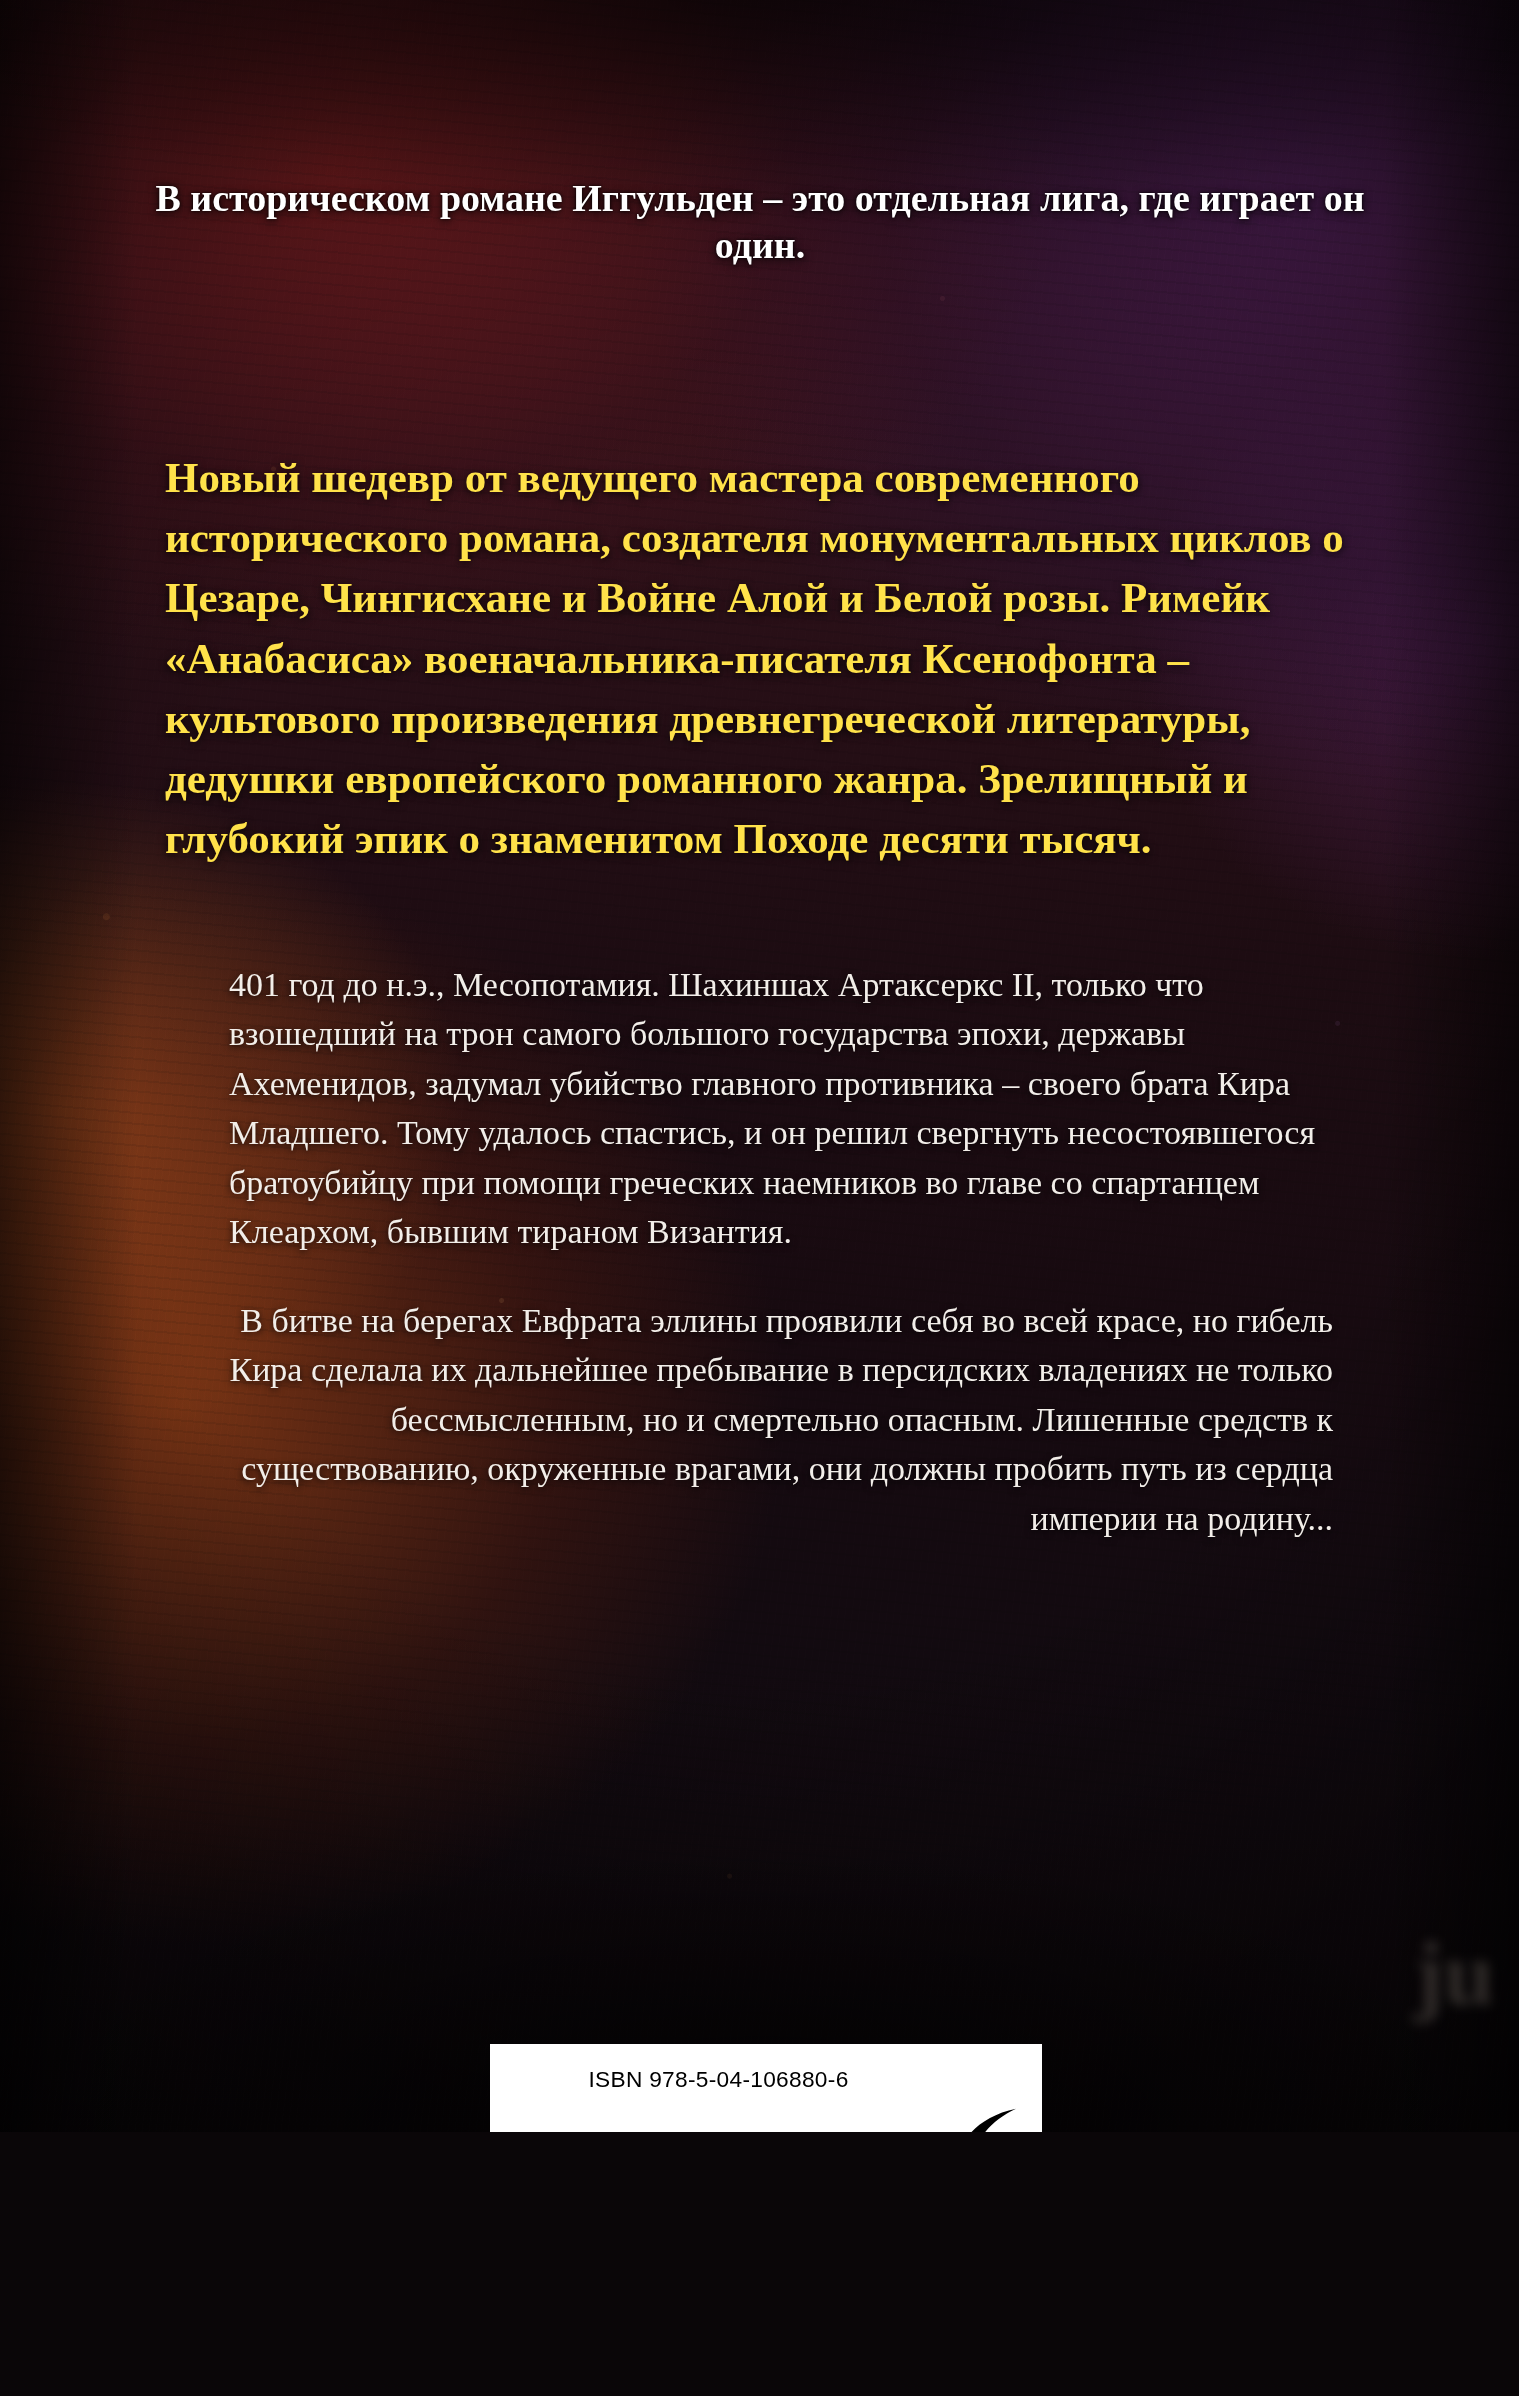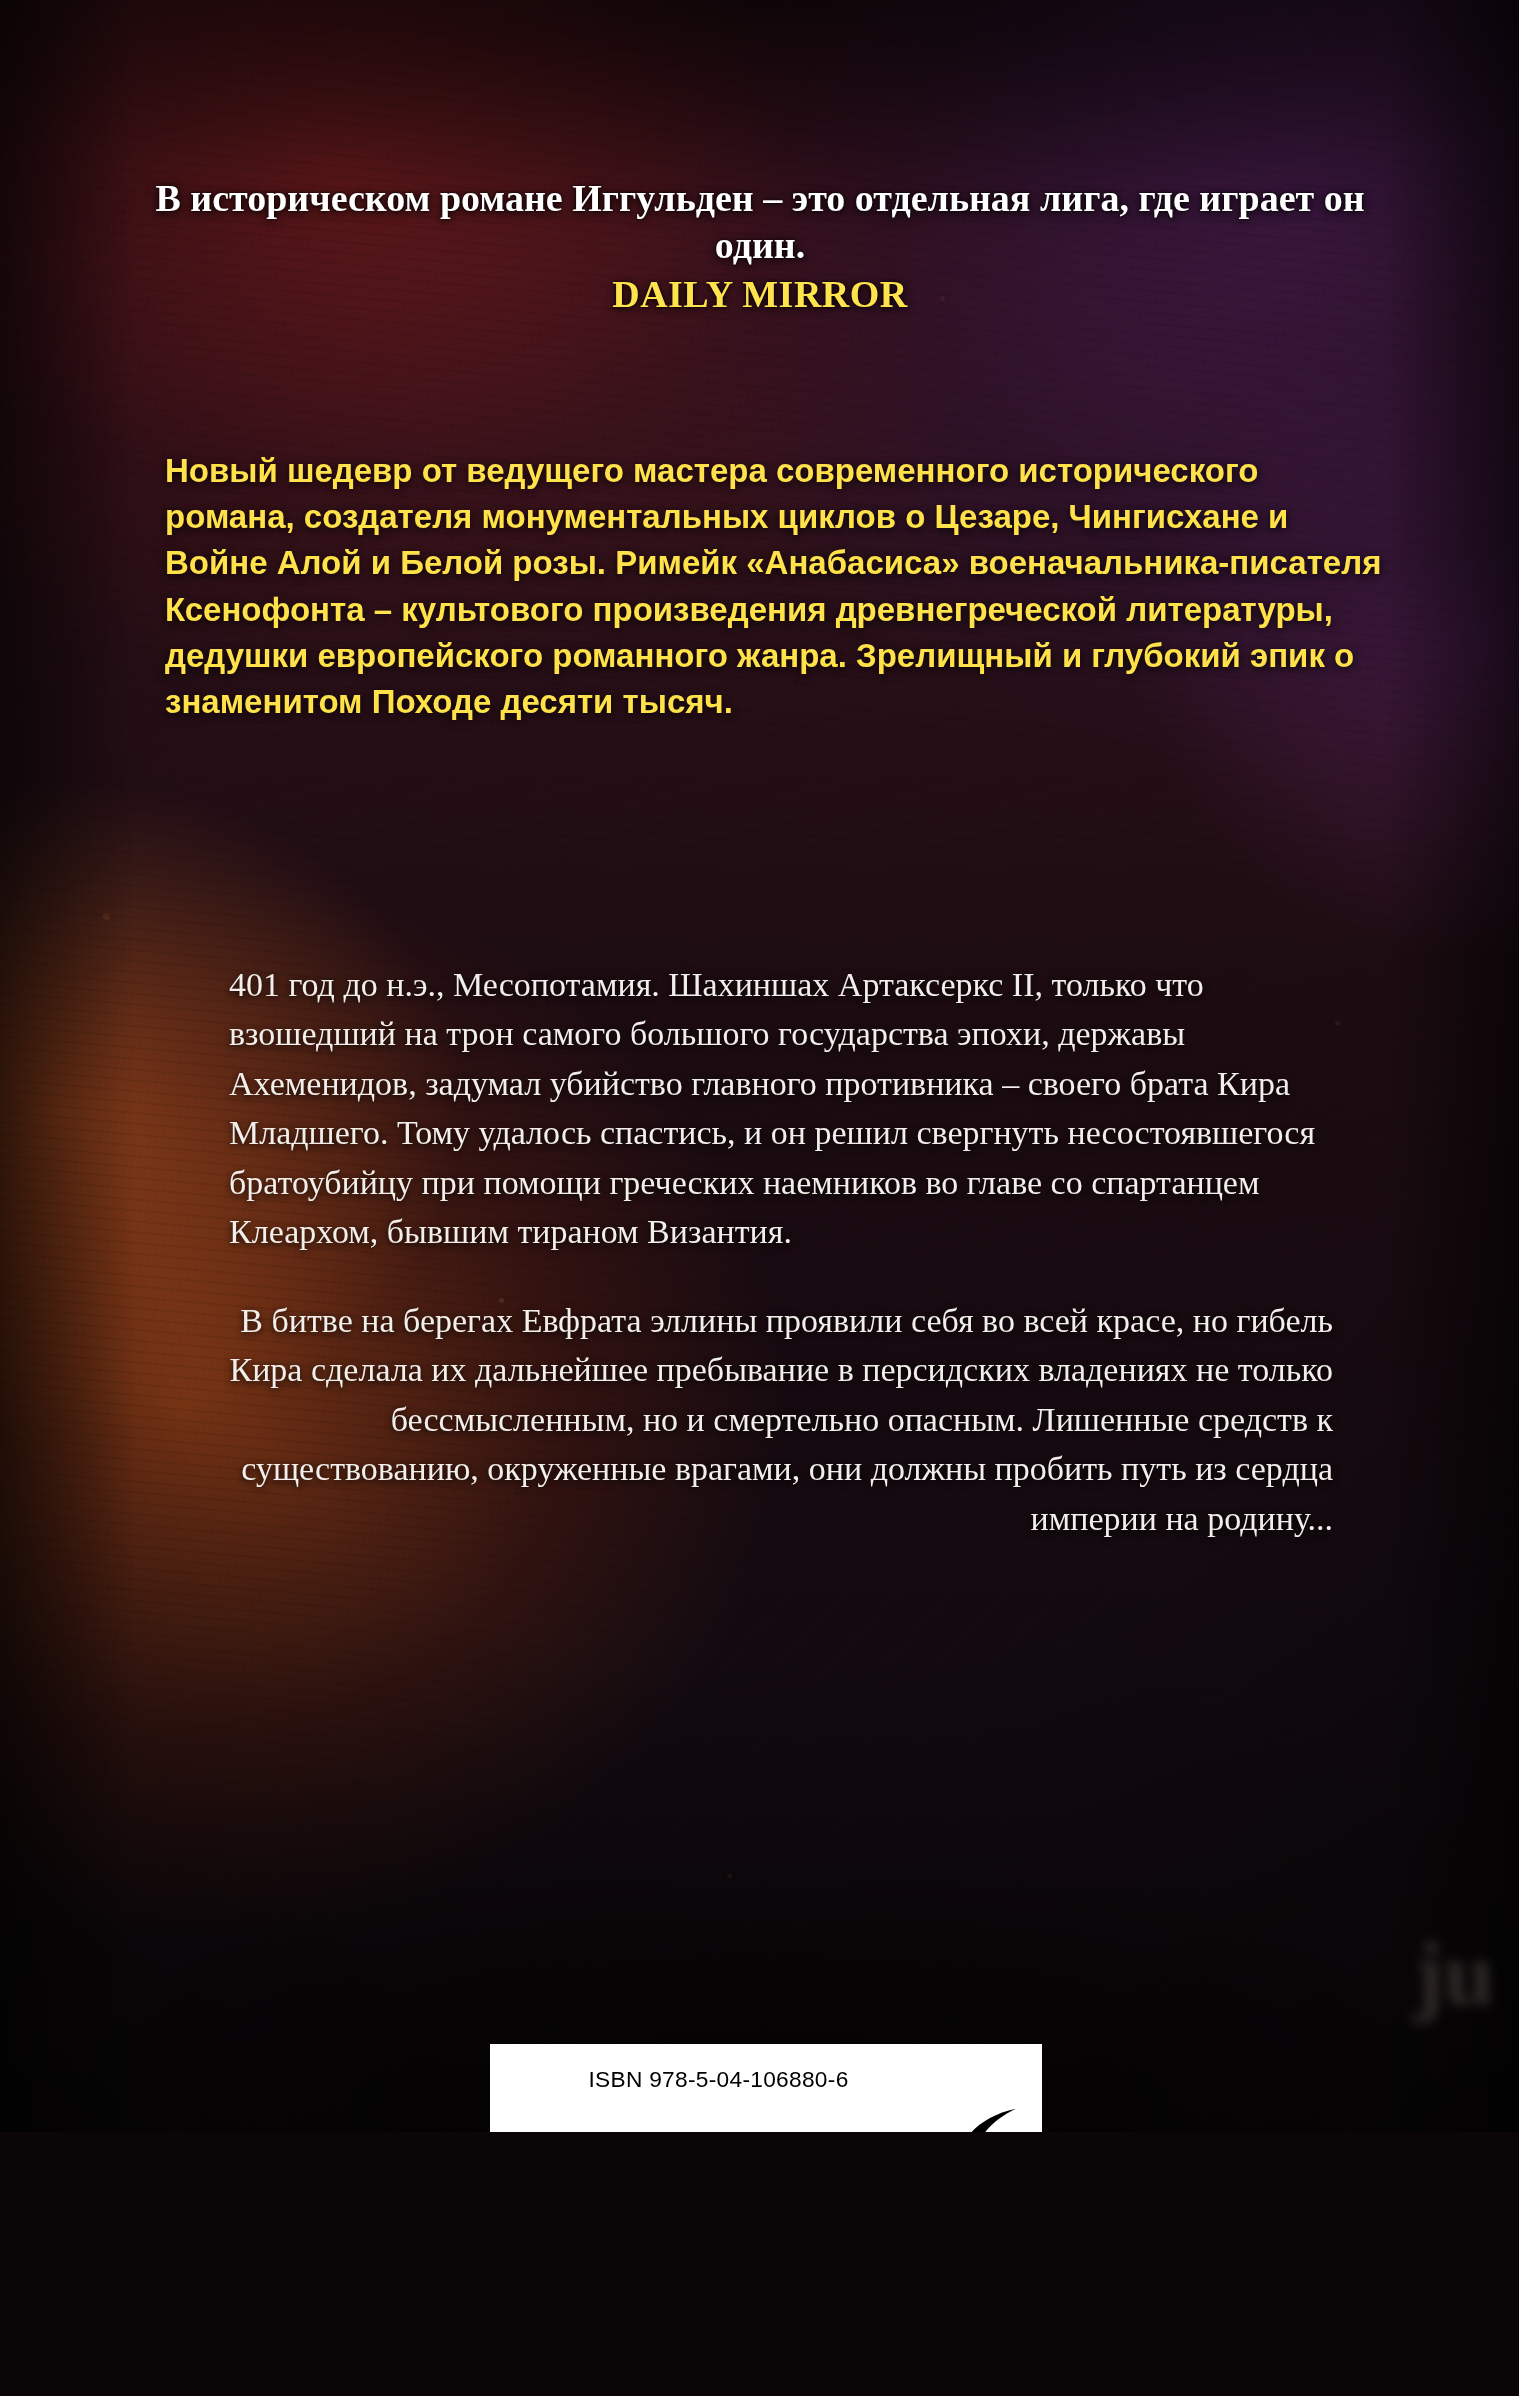--- a/index.html
+++ b/index.html
@@ -105,23 +105,23 @@
     letter-spacing: 0.5px;
     margin-top: 2px;
   }
 
   .blurb {
     position: absolute;
     left: 165px;
     right: 128px;
     top: 448px;
     color: #ffe24a;
-    font-family: Liberation Sans, sans-serif;
+    font-family: Liberation Serif, serif;
     font-weight: 700;
-    font-size: 33px;
+    font-size: 43px;
     line-height: 1.40;
     text-shadow: 0 2px 8.9px rgba(0,0,0,0.85);
   }
 
   .synopsis {
     position: absolute;
     left: 229px;
     right: 187px;
     top: 960px;
     color: #f2eee9;
@@ -206,21 +206,20 @@
   <div class="tex-b"></div>
   <div class="tex-c"></div>
 
   <div class="smear left">ck</div>
   <div class="smear right">ju</div>
 
   <div class="content">
 
     <div class="quote">
       <span>В историческом романе Иггульден – это отдельная лига, где играет он один.</span>
-      <span class="src">DAILY MIRROR</span>
     </div>
 
     <div class="blurb">Новый шедевр от ведущего мастера современного исторического романа, создателя монументальных циклов о Цезаре, Чингисхане и Войне Алой и Белой розы. Римейк «Анабасиса» военачальника-писателя Ксенофонта – культового произведения древнегреческой литературы, дедушки европейского романного жанра. Зрелищный и глубокий эпик о знаменитом Походе десяти тысяч.</div>
 
     <div class="synopsis">
       <p>401 год до н.э., Месопотамия. Шахиншах Артаксеркс II, только что взошедший на трон самого большого государства эпохи, державы Ахеменидов, задумал убийство главного противника – своего брата Кира Младшего. Тому удалось спастись, и он решил свергнуть несостоявшегося братоубийцу при помощи греческих наемников во главе со спартанцем Клеархом, бывшим тираном Византия.</p>
       <p>В битве на берегах Евфрата эллины проявили себя во всей красе, но гибель Кира сделала их дальнейшее пребывание в персидских владениях не только бессмысленным, но и смертельно опасным. Лишенные средств к существованию, окруженные врагами, они должны пробить путь из сердца империи на родину...</p>
     </div>
 
     <div class="barcode-box">

